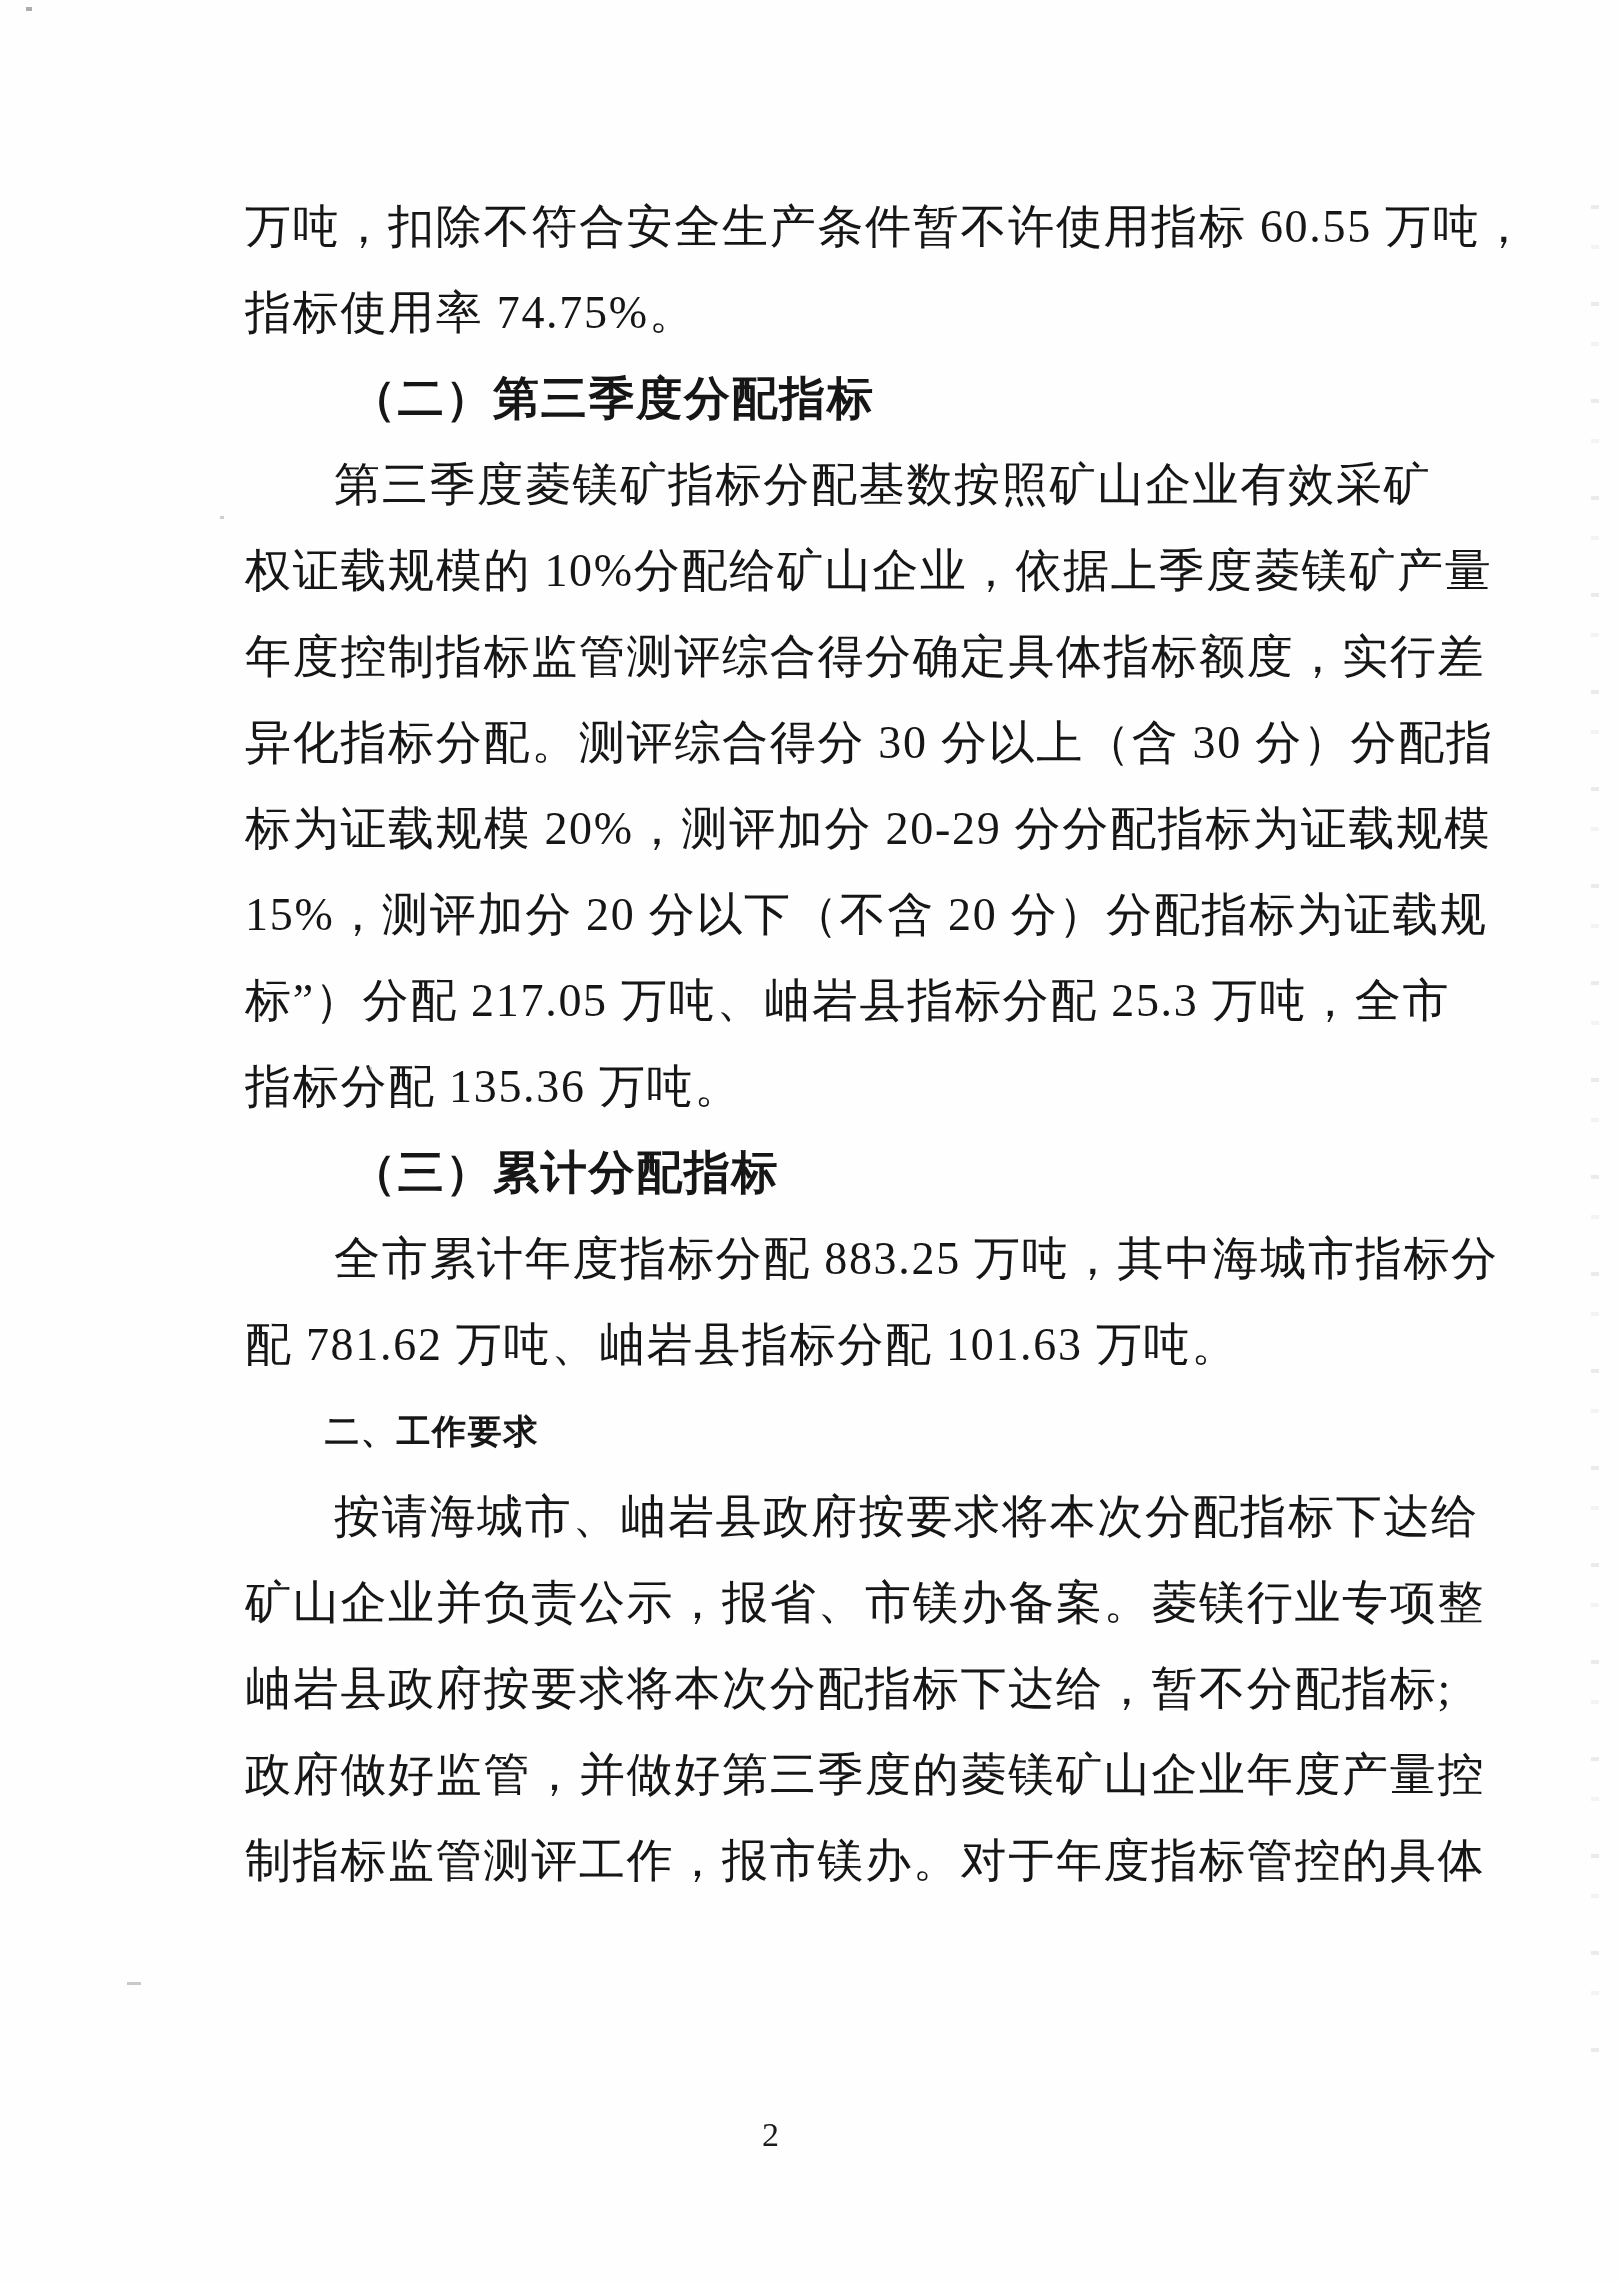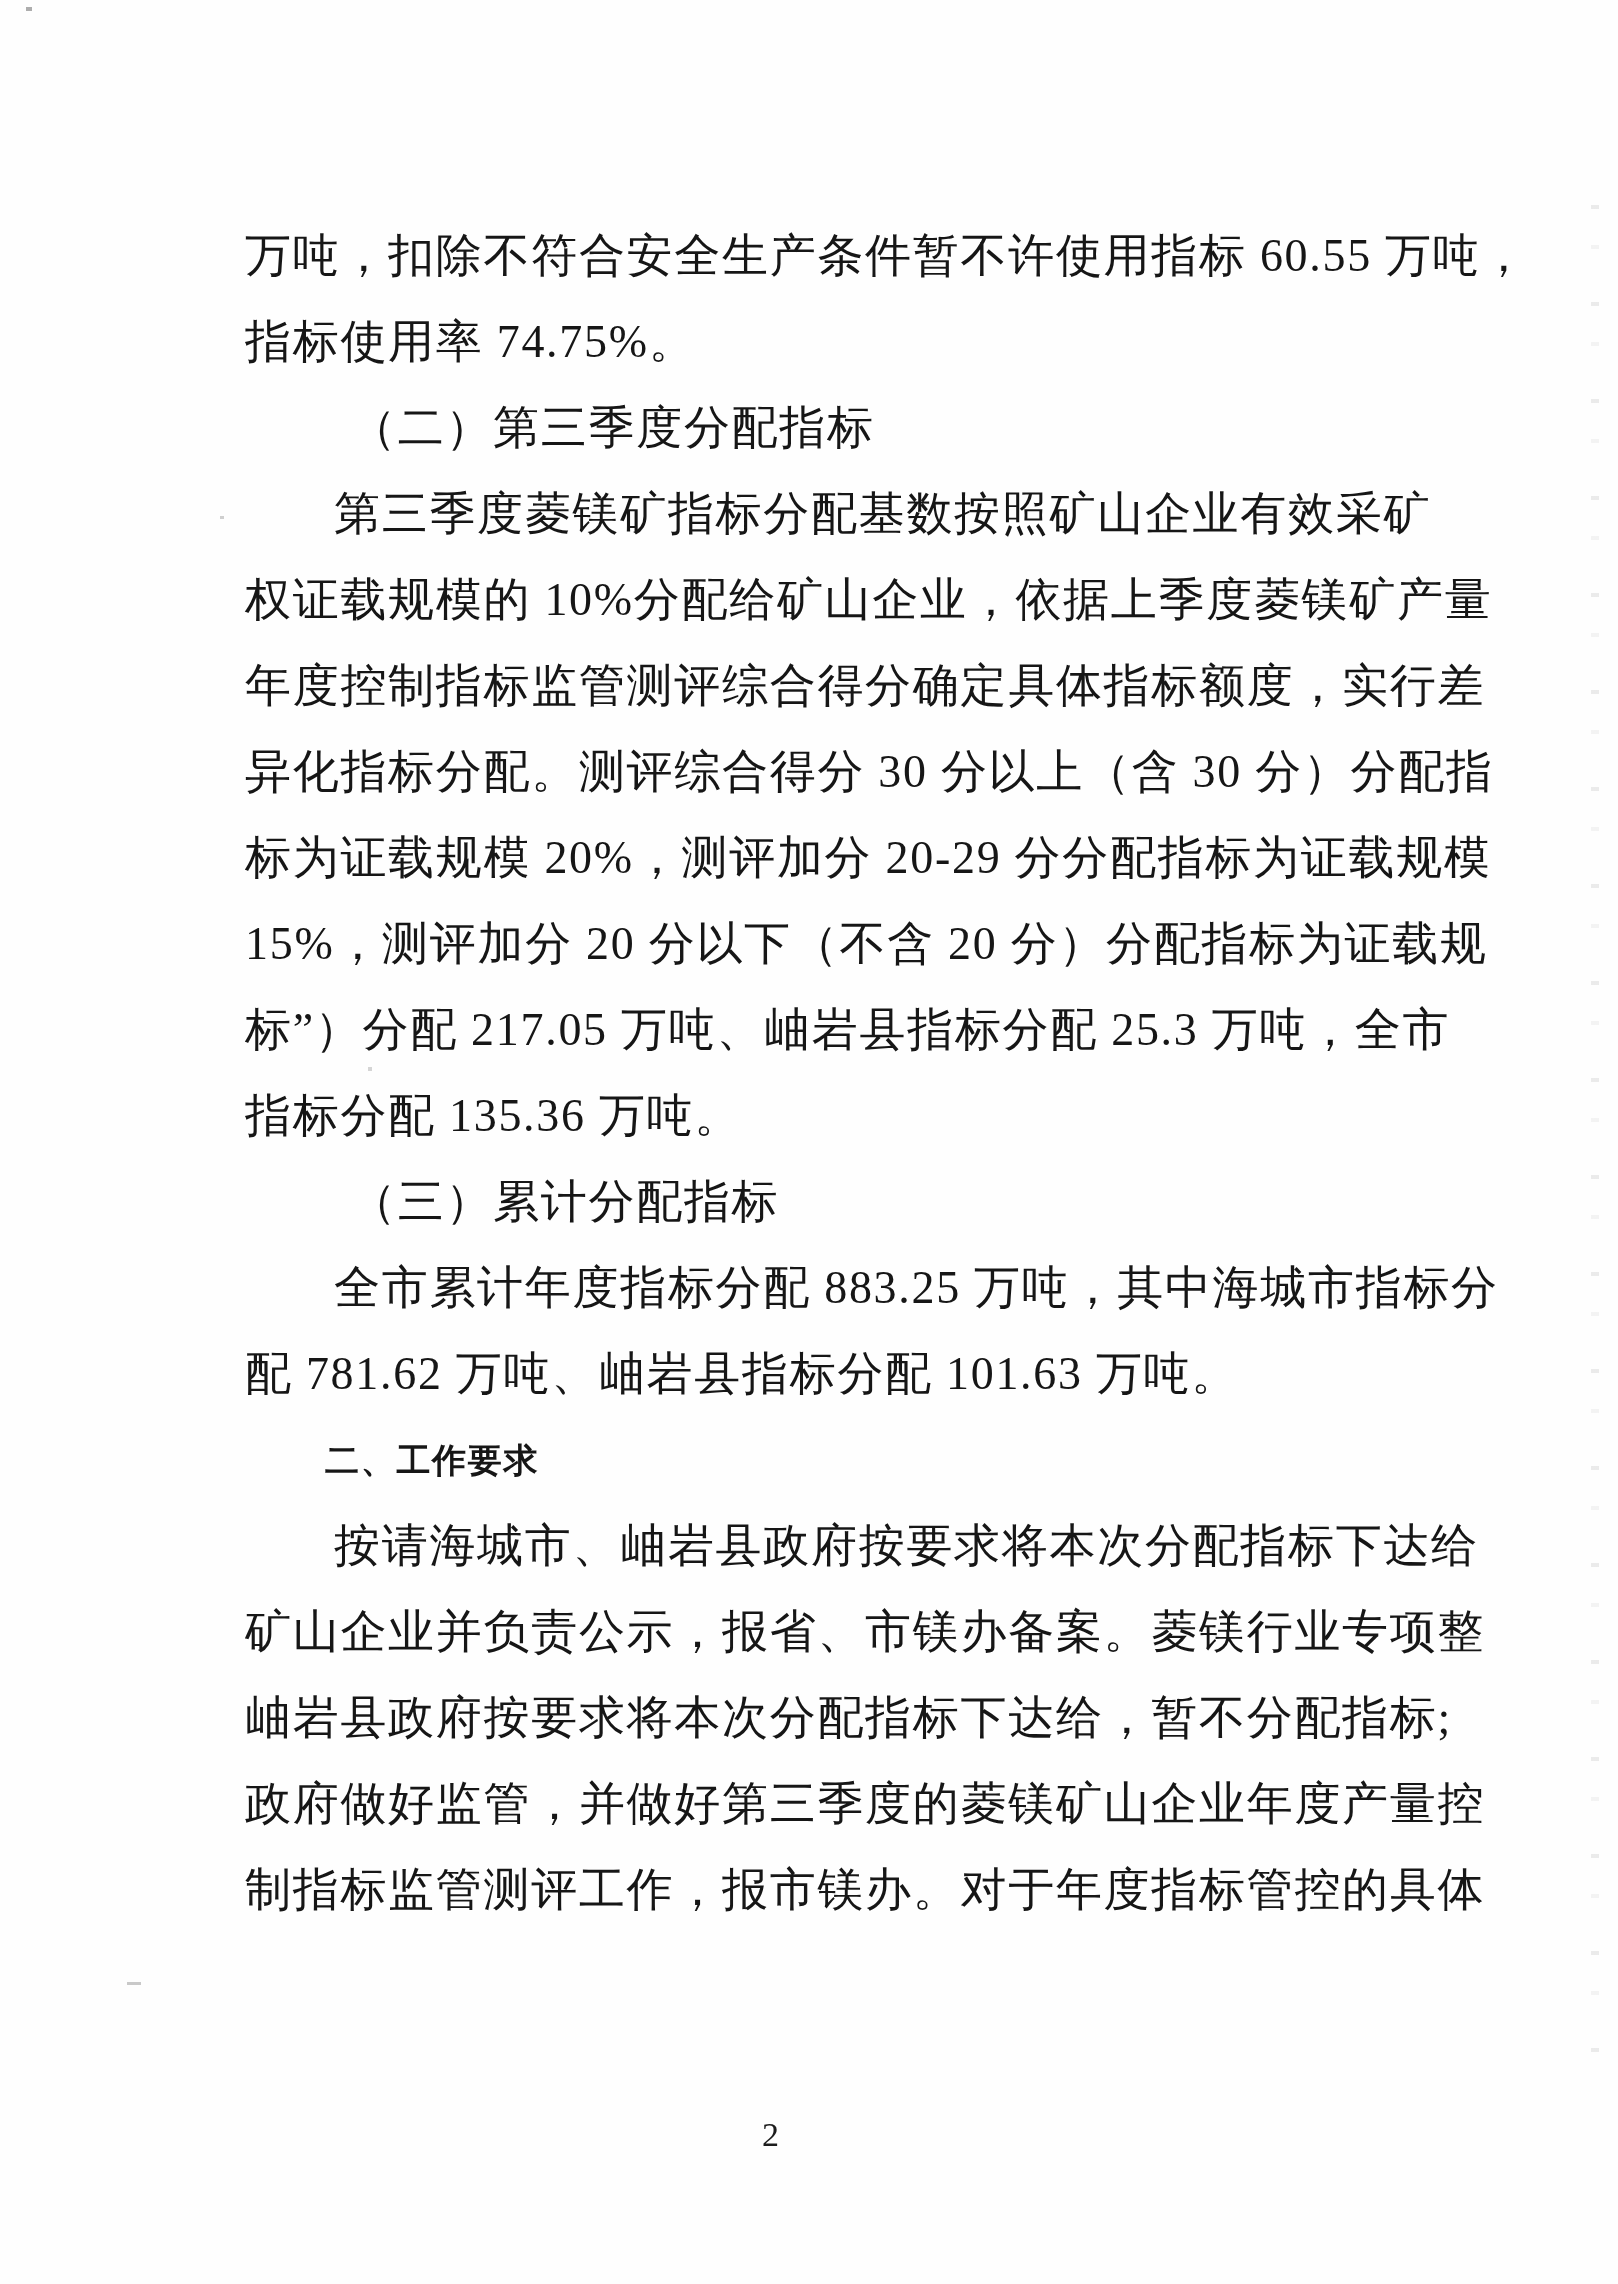--- a/index.html
+++ b/index.html
@@ -15,38 +15,38 @@
     font-family: "Liberation Serif", serif;
   }
   .page {
     position: absolute;
     inset: 0;
     background: #fefefe;
   }
   .textblock {
     position: absolute;
     left: 245px;
-    top: 213px;
+    top: 184px;
     width: 1108px;
     overflow: visible;
   }
   .line {
     height: 86px;
     line-height: 86px;
     font-size: 46px;
     letter-spacing: 1.7px;
     white-space: nowrap;
     color: #161616;
     text-rendering: optimizeLegibility;
   }
   
   .indent-para { padding-left: 89px; }
   
   .h-sub {
-    font-weight: normal;
+    font-weight: bold;
     padding-left: 105px;
   }
   
   .h-main {
     font-weight: bold;
     font-family: "Liberation Sans", sans-serif;
     font-size: 34px;
     padding-left: 80px;
   }
   .page-number {

